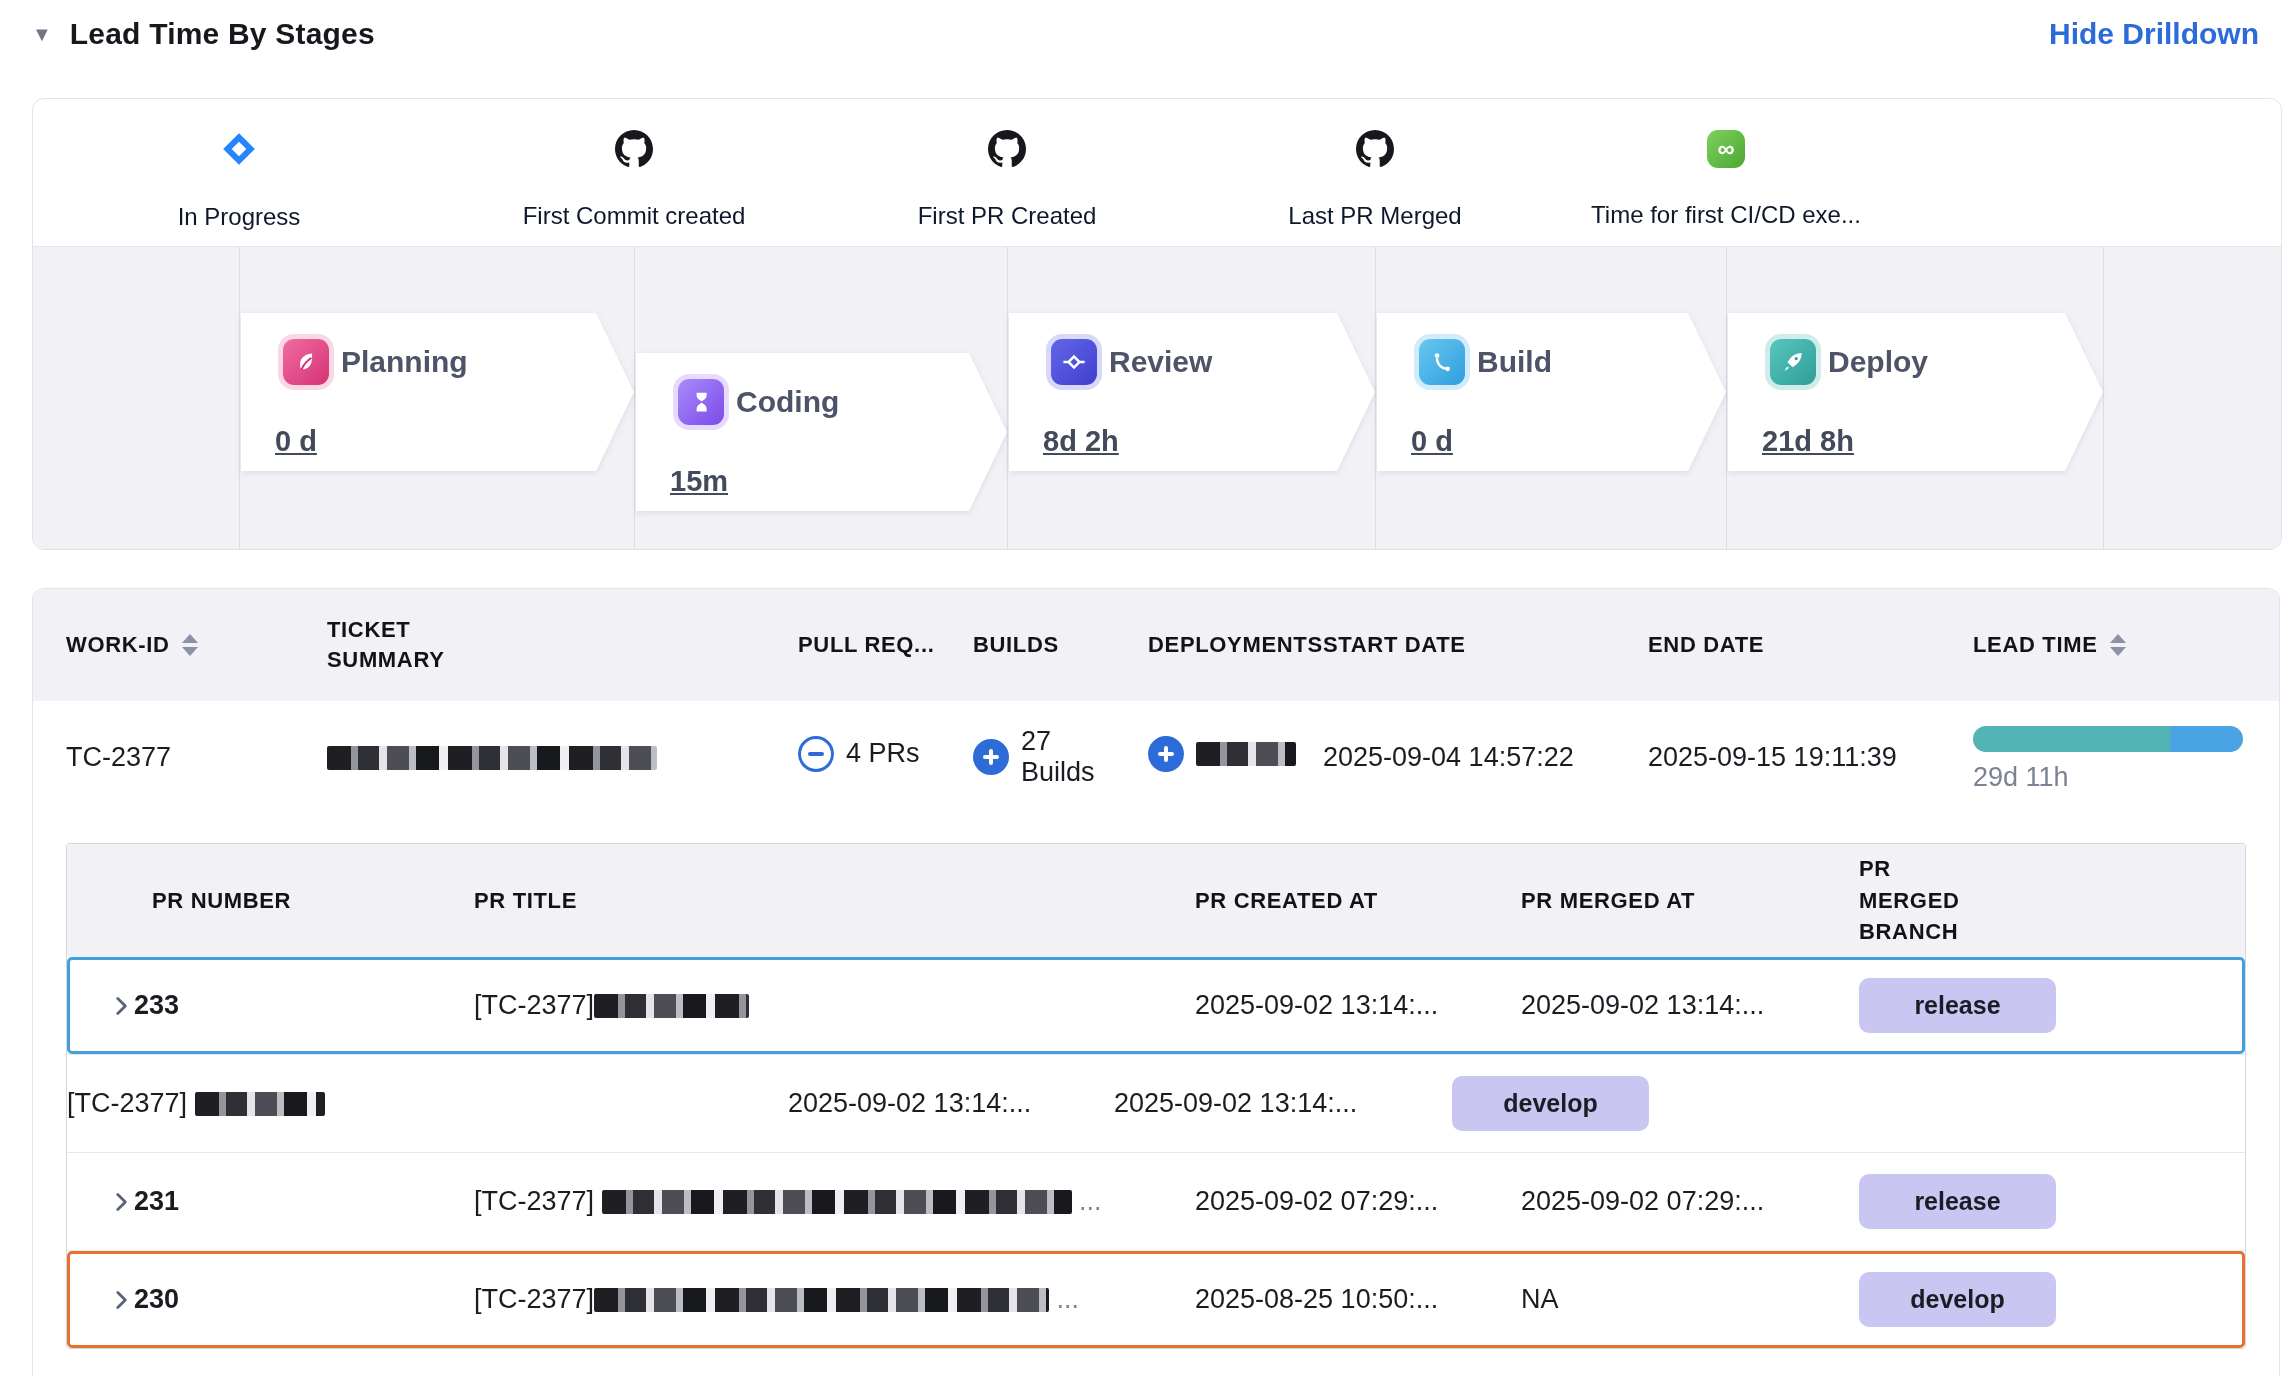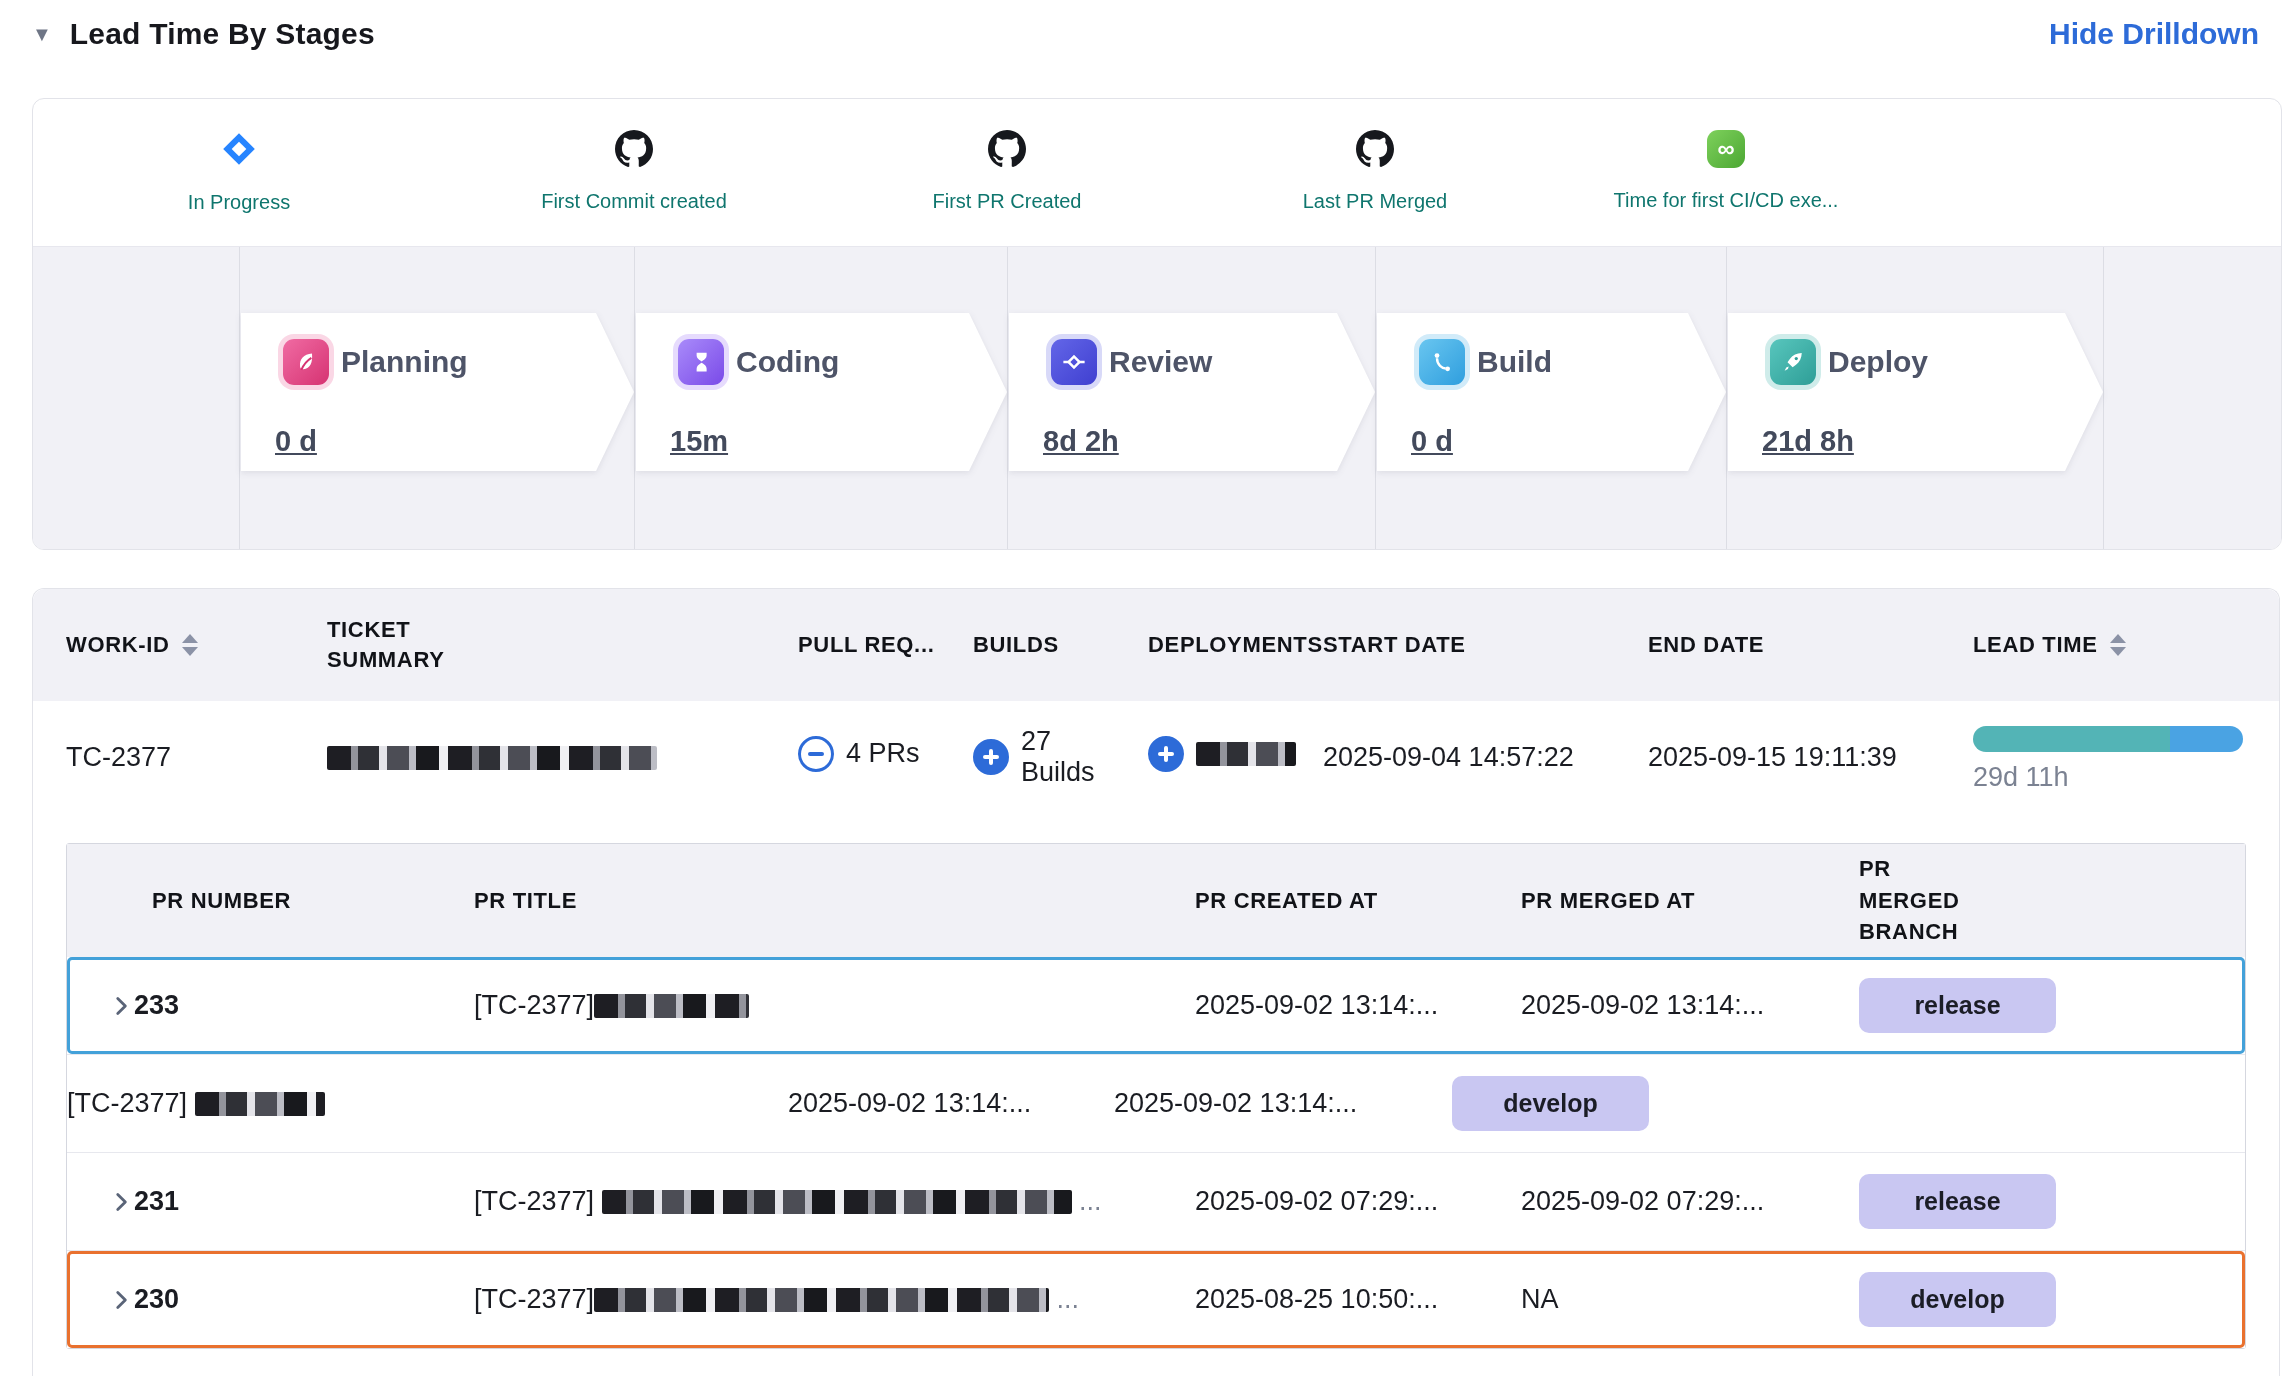--- a/index.html
+++ b/index.html
@@ -10,33 +10,33 @@
   .titlebar{position:absolute;left:32px;top:10px;right:32px;height:48px;display:flex;align-items:center;}
   .collapse-tri{font-size:20px;color:#6f7686;margin-right:18px;cursor:pointer;line-height:1;}
   .page-title{font-size:30px;font-weight:bold;color:#17181d;letter-spacing:.2px;}
   .drilldown-link{margin-left:auto;font-size:30px;font-weight:bold;color:#2d6bd8;cursor:pointer;text-decoration:none;}
 
   
   .stages-card{position:absolute;left:32px;top:98px;width:2248px;height:450px;
                border:1px solid #e2e3e9;border-radius:12px;background:#fff;overflow:hidden;}
   .milestone{position:absolute;top:28px;width:360px;margin-left:-180px;text-align:center;}
   .milestone .ms-icon{display:inline-flex;align-items:center;justify-content:center;height:44px;}
-  .ms-label{margin-top:18px;font-size:20px;color:#0f766e;}
+  .ms-label{margin-top:30px;font-size:24px;color:#0f172a;}
   .ms-0{left:206px;} .ms-1{left:601px;} .ms-2{left:974px;} .ms-3{left:1342px;} .ms-4{left:1693px;} .ms-5{left:2070px;}
 
   .cicd-badge{display:inline-flex;align-items:center;justify-content:center;width:38px;height:38px;
               background:linear-gradient(135deg,#7ed15c,#4ca733);border-radius:11px;color:#fff;
               font-size:24px;font-weight:bold;line-height:1;}
 
   .stage-band{position:absolute;left:0;top:147px;width:100%;height:303px;background:#f1f1f6;border-top:1px solid #e7e7ee;}
   .divider{position:absolute;top:0;bottom:0;width:1px;background:#dcdde4;}
   .dv-0{left:206px;} .dv-1{left:601px;} .dv-2{left:974px;} .dv-3{left:1342px;} .dv-4{left:1693px;} .dv-5{left:2070px;}
 
   .chev-wrap{position:absolute;top:66px;height:158px;filter:drop-shadow(0 2px 3px rgba(50,50,80,.10));}
-  .cw-0{left:208px;width:393px;} .cw-1{left:603px;width:371px;} .cw-2{left:976px;width:366px;}
+  .cw-0{left:208px;width:393px;} .cw-1{left:603px;width:371px;margin-top:40px;} .cw-2{left:976px;width:366px;}
   .cw-3{left:1344px;width:349px;} .cw-4{left:1695px;width:375px;}
   .chev{width:100%;height:100%;background:#fff;box-sizing:border-box;padding:26px 0 0 34px;
         clip-path:polygon(0 0,calc(100% - 38px) 0,100% 50%,calc(100% - 38px) 100%,0 100%);}
   .stage-head{display:flex;align-items:center;gap:12px;padding-left:8px;}
   .stage-chip{width:46px;height:46px;border-radius:11px;display:flex;align-items:center;justify-content:center;flex:0 0 auto;}
   .chip-planning{background:linear-gradient(135deg,#f06ba3,#d63372);box-shadow:0 0 0 5px rgba(231,74,138,.22);}
   .chip-coding{background:linear-gradient(135deg,#a98bfa,#7a4ae8);box-shadow:0 0 0 5px rgba(139,92,246,.22);}
   .chip-review{background:linear-gradient(135deg,#6366e8,#3f3fd0);box-shadow:0 0 0 5px rgba(79,81,224,.22);}
   .chip-build{background:linear-gradient(135deg,#69c6f0,#2f9ede);box-shadow:0 0 0 5px rgba(71,177,232,.25);}
   .chip-deploy{background:linear-gradient(135deg,#58c6bd,#2e9e97);box-shadow:0 0 0 5px rgba(62,180,171,.25);}

